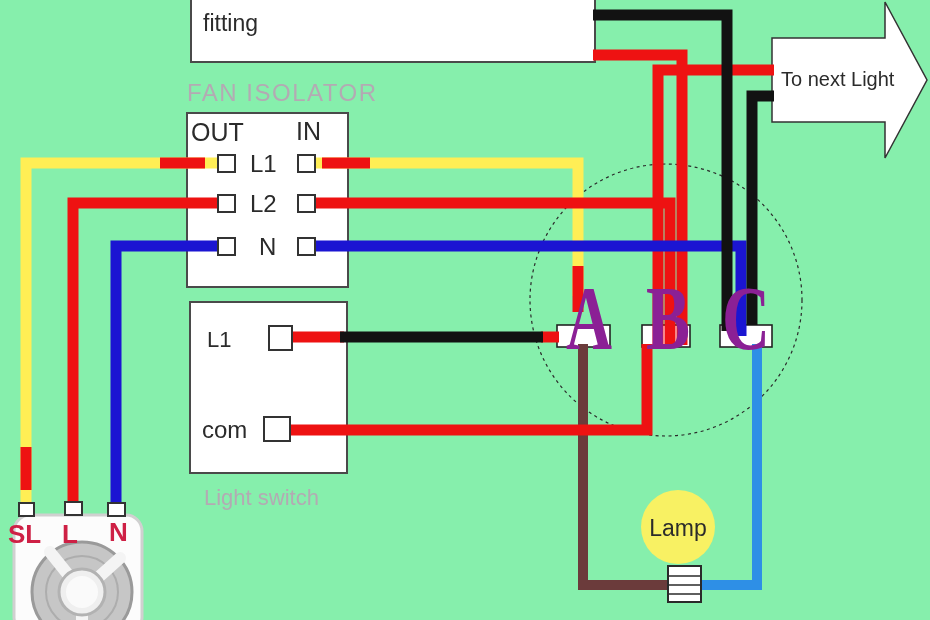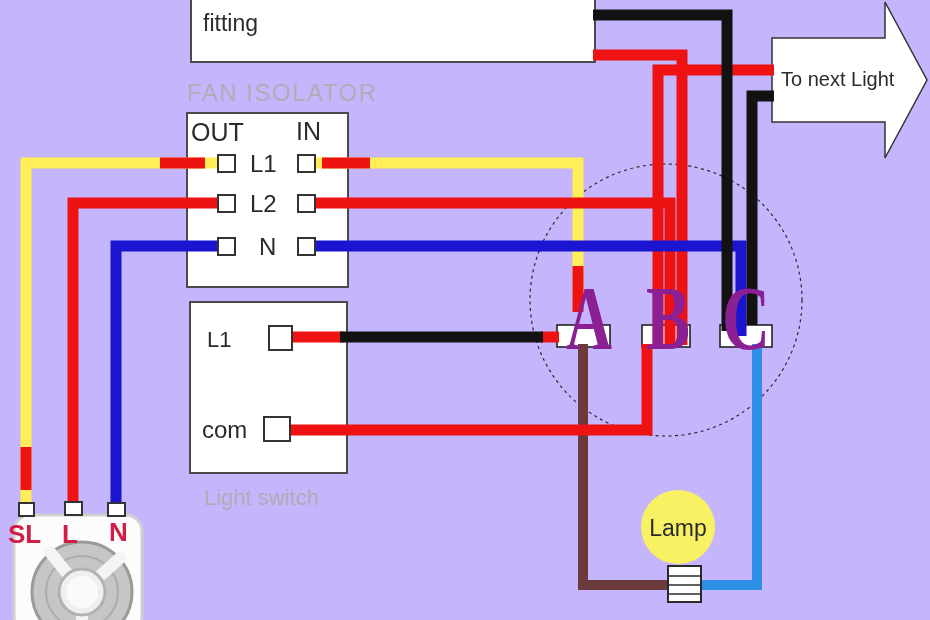--- a/index.html
+++ b/index.html
@@ -1,17 +1,17 @@
 <!DOCTYPE html>
 <html><head>
 <meta charset="utf-8">
 <style>
   html,body { margin:0; padding:0; background:#ffffff; }
   .stage {
-    position:relative; width:930px; height:620px; background:#c4b5fd;
+    position:relative; width:930px; height:620px; background:#86efac;
     overflow:hidden; font-family:"Liberation Sans", sans-serif;
   }
   svg text { font-family:"Liberation Sans", sans-serif; }
   .wire { fill:none; stroke-linecap:butt; stroke-linejoin:miter; }
   .thin-label { font-weight:400; }
   .rose-letter { font-family:"Liberation Serif", serif; font-weight:bold; }
   .fan-label { font-weight:bold; }
 </style>
 </head>
 <body>

